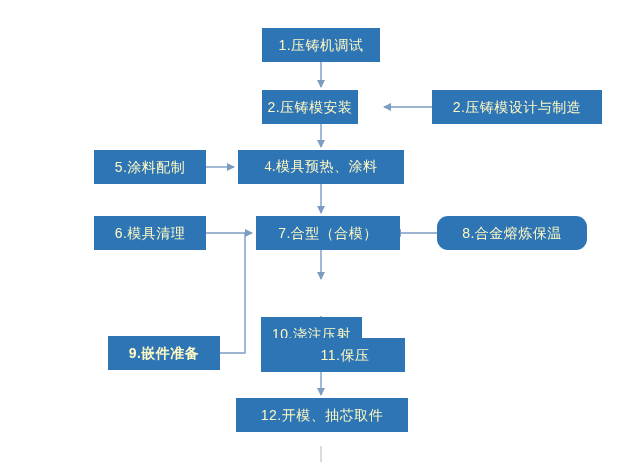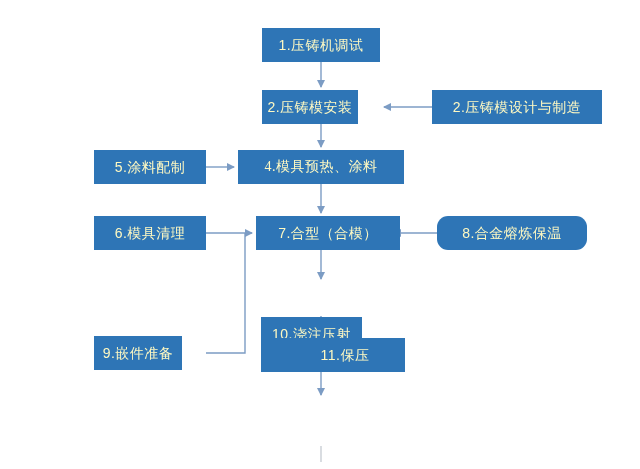--- a/index.html
+++ b/index.html
@@ -73,17 +73,18 @@
   </svg>
 
   <div class="node" style="left:262px; top:28px;  width:118px;">1.压铸机调试</div>
   <div class="node" style="left:262px; top:90px;  width:96px;">2.压铸模安装</div>
   <div class="node" style="left:432px; top:90px;  width:170px;">2.压铸模设计与制造</div>
   <div class="node" style="left:238px; top:150px; width:166px;font-family:Liberation Serif, serif;">4.模具预热、涂料</div>
   <div class="node" style="left:94px;  top:150px; width:112px;">5.涂料配制</div>
   <div class="node" style="left:94px;  top:216px; width:112px;">6.模具清理</div>
   <div class="node" style="left:256px; top:216px; width:144px;">7.合型（合模）</div>
   <div class="node" style="left:437px; top:216px; width:150px;border-radius:11px;">8.合金熔炼保温</div>
-  <div class="node" style="left:94px;  top:336px; width:88px;">9.嵌件准备</div>
+  <div class="node" style="left:108px;  top:336px; width:112px;font-weight:bold;">9.嵌件准备</div>
   <div class="node" style="left:261px; top:282px; width:101px;margin-top:35px;">10.浇注压射</div>
   <div class="node" style="left:261px; top:338px; width:120px;padding-left:24px;">11.保压</div>
+  <div class="node" style="left:236px; top:398px; width:172px;">12.开模、抽芯取件</div>
 
 </div>
 
 </body></html>

